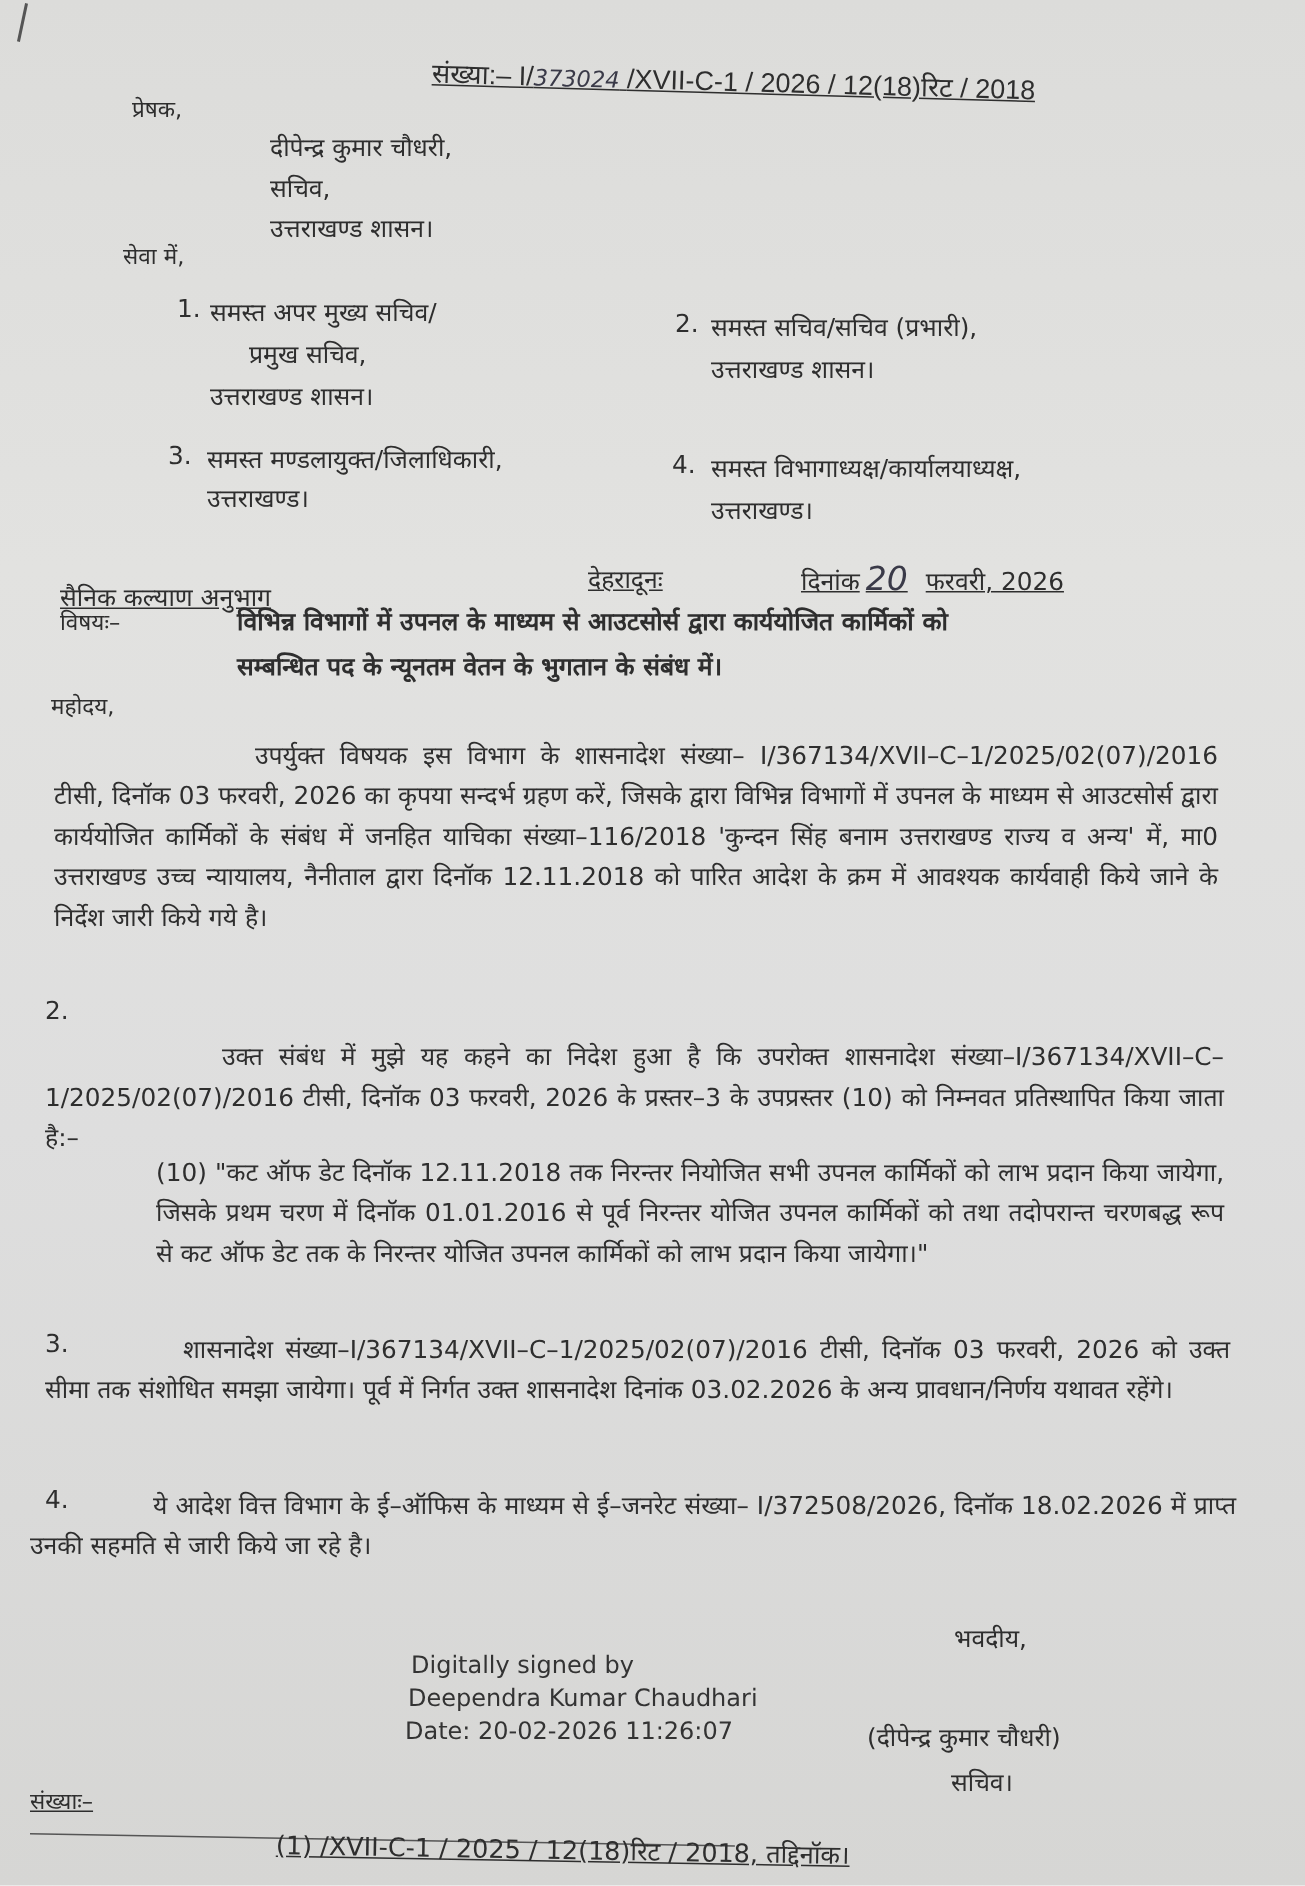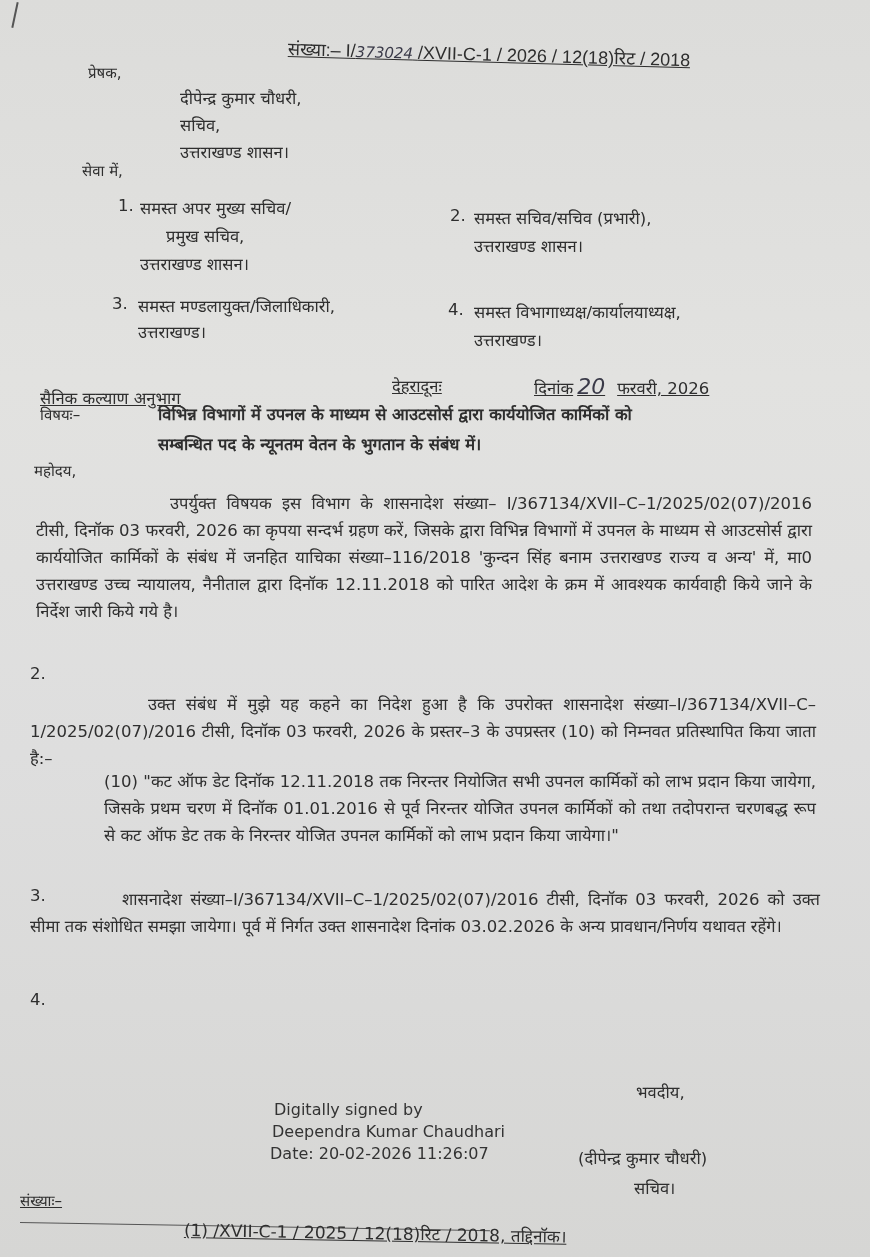--- a/index.html
+++ b/index.html
@@ -128,20 +128,21 @@
 
   <div class="abs txt" style="left:30px; top:664px;">2.</div>
   <div class="just" style="left:30px; top:672px; width:786px; text-indent:118px;margin-top:19px;">उक्त संबंध में मुझे यह कहने का निदेश हुआ है कि उपरोक्त शासनादेश संख्या–I/367134/XVII–C–1/2025/02(07)/2016 टीसी, दिनॉक 03 फरवरी, 2026 के प्रस्तर–3 के उपप्रस्तर (10) को निम्नवत प्रतिस्थापित किया जाता है:–</div>
 
   <div class="just" style="left:104px; top:768px; width:712px;">(10) "कट ऑफ डेट दिनॉक 12.11.2018 तक निरन्तर नियोजित सभी उपनल कार्मिकों को लाभ प्रदान किया जायेगा, जिसके प्रथम चरण में दिनॉक 01.01.2016 से पूर्व निरन्तर योजित उपनल कार्मिकों को तथा तदोपरान्त चरणबद्ध रूप से कट ऑफ डेट तक के निरन्तर योजित उपनल कार्मिकों को लाभ प्रदान किया जायेगा।"</div>
 
   <div class="abs txt" style="left:30px; top:886px;">3.</div>
   <div class="just" style="left:30px; top:886px; width:790px; text-indent:92px;">शासनादेश संख्या–I/367134/XVII–C–1/2025/02(07)/2016 टीसी, दिनॉक 03 फरवरी, 2026 को उक्त सीमा तक संशोधित समझा जायेगा। पूर्व में निर्गत उक्त शासनादेश दिनांक 03.02.2026 के अन्य प्रावधान/निर्णय यथावत रहेंगे।</div>
 
   <div class="abs txt" style="left:30px; top:990px;">4.</div>
+  <div class="just" style="left:20px; top:990px; width:804px; text-indent:82px;">ये आदेश वित्त विभाग के ई–ऑफिस के माध्यम से ई–जनरेट संख्या– I/372508/2026, दिनॉक 18.02.2026 में प्राप्त उनकी सहमति से जारी किये जा रहे है।</div>
 
   <div class="abs txt" style="left:636px; top:1080px;">भवदीय,</div>
 
   <div class="abs sig-en" style="left:274px; top:1100px;">Digitally signed by</div>
   <div class="abs sig-en" style="left:272px; top:1122px;">Deependra Kumar Chaudhari</div>
   <div class="abs sig-en" style="left:270px; top:1144px;">Date: 20-02-2026 11:26:07</div>
 
   <div class="abs txt" style="left:578px; top:1146px;">(दीपेन्द्र कुमार चौधरी)</div>
   <div class="abs txt" style="left:634px; top:1176px;">सचिव।</div>
 

